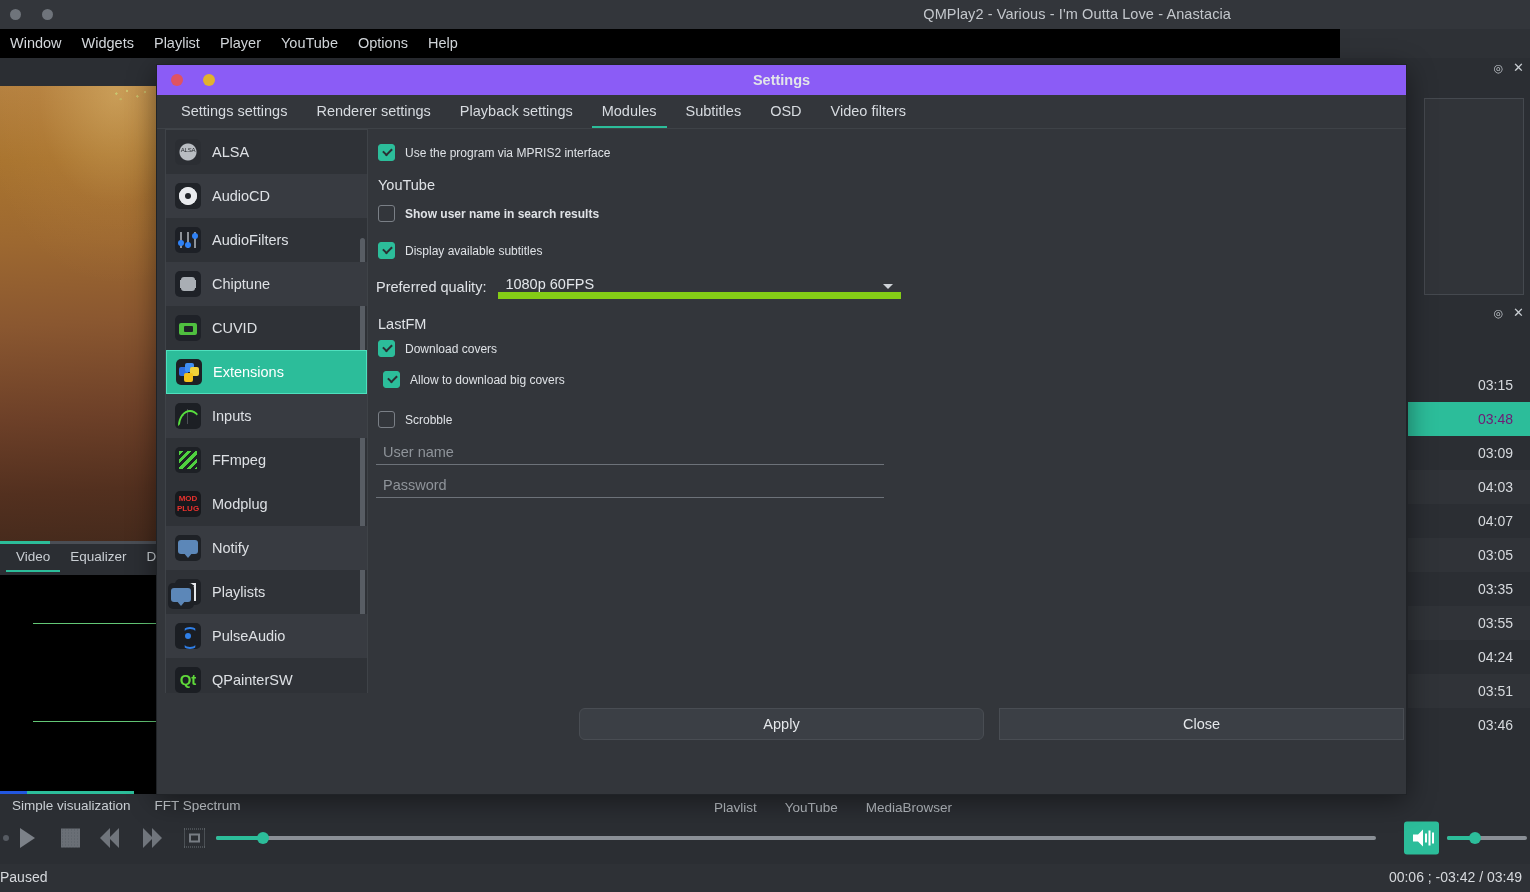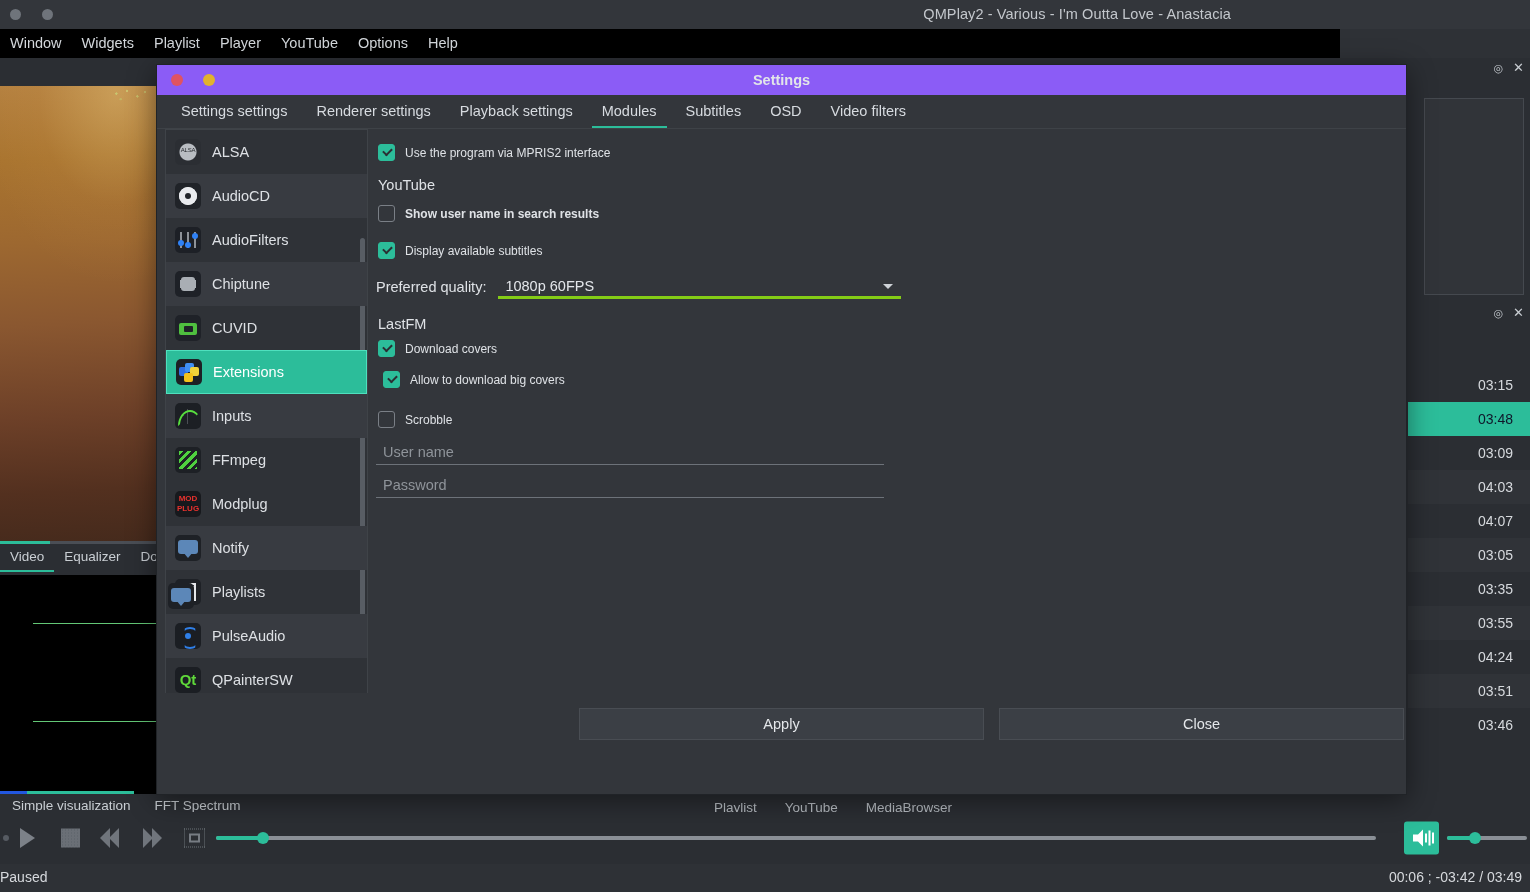--- a/index.html
+++ b/index.html
@@ -62,21 +62,21 @@
   .cover-progress {
     position: absolute; left: 0; top: 483px; width: 161px; height: 3px;
     background: #4a4e55;
   }
   .cover-progress > i {
     display: block; height: 3px; width: 50px; background: #2cbd9a;
   }
 
   
   .ldock-tabs {
-    position: absolute; left: 0; top: 487px; width: 161px; height: 27px;
+    position: absolute; left: 6px; top: 487px; width: 161px; height: 27px;
     display: flex; align-items: flex-end; background: #2b2e33;
   }
   .ldock-tab {
     font-size: 13.5px; color: #c9ced3; padding: 3px 10px 6px 10px; white-space: nowrap;
     border-bottom: 2px solid transparent;
   }
   .ldock-tab.active { border-bottom: 2px solid #2cbd9a; }
 
   
   .viz {
@@ -121,21 +121,21 @@
   }
   .playlist-durations {
     position: absolute; left: 1408px; top: 368px; width: 122px; height: 365px;
     overflow: hidden;
   }
   .dur-row {
     height: 34px; line-height: 34px; font-size: 14px; color: #d6d9dd;
     text-align: right; padding-right: 17px; background: #2b2e33;
   }
   .dur-row.alt { background: #303338; }
-  .dur-row.sel { background: #2cbd9a; color: #0f172a; padding-left: 36px; }
+  .dur-row.sel { background: #2cbd9a; color: #701a75; padding-left: 36px; }
 
   
   .cdock-tabs {
     position: absolute; left: 700px; top: 736px; height: 27px;
     display: flex; align-items: flex-end;
   }
   .cdock-tab {
     font-size: 13.5px; color: #b9bec4; padding: 3px 14px 6px 14px; white-space: nowrap;
   }
 
@@ -373,21 +373,21 @@
     border-left: 2px solid #2b2e33; border-bottom: 2px solid #2b2e33;
     transform: rotate(-45deg);
   }
   .cb-label { font-size: 12px; color: #dfe2e6; margin-left: 10px; }
   .group-label { font-size: 14.5px; color: #dfe2e6; }
 
   .combo-row { display: flex; align-items: center; }
   .combo-caption { font-size: 14.5px; color: #dfe2e6; }
   .combo {
     position: relative; margin-left: 12px; width: 403px; height: 24px;
-    border-bottom: 3px solid #84cc16; display: flex; align-items: center;
+    border-bottom: 7px solid #84cc16; display: flex; align-items: center;
   }
   .combo-val { font-size: 14.5px; color: #e3e6ea; padding-left: 7px; }
   .combo-arrow {
     position: absolute; right: 8px; top: 9px; width: 0; height: 0;
     border-left: 5px solid transparent; border-right: 5px solid transparent;
     border-top: 5px solid #cfd3d8;
   }
   .txtinput {
     width: 508px; height: 26px; border: 0; border-bottom: 1px solid #6d7279;
     background: transparent; color: #e3e6ea; font-size: 14.5px;
@@ -398,21 +398,21 @@
   .dlg-buttons {
     position: absolute; left: 0; bottom: 0; width: 100%; height: 68px;
     background: #33363b;
   }
   .dlg-button {
     position: absolute; top: 15px; height: 32px; background: #3b3f45;
     border: 1px solid #494d53; color: #e4e7ea; font-size: 14.5px;
     display: flex; align-items: center; justify-content: center;
     font-family: "Liberation Sans", sans-serif;
   }
-  .dlg-button.apply { left: 422px; width: 405px; }
+  .dlg-button.apply { left: 422px; width: 405px; border-radius: 6px; }
   .dlg-button.close-btn { left: 842px; width: 405px; }
 
   
   .float-notify {
     position: absolute; left: 168px; top: 525px; width: 26px; height: 26px;
     border-radius: 5px; background: #1e2126; overflow: hidden; z-index: 5;
   }
 </style>
 </head>
 <body>

